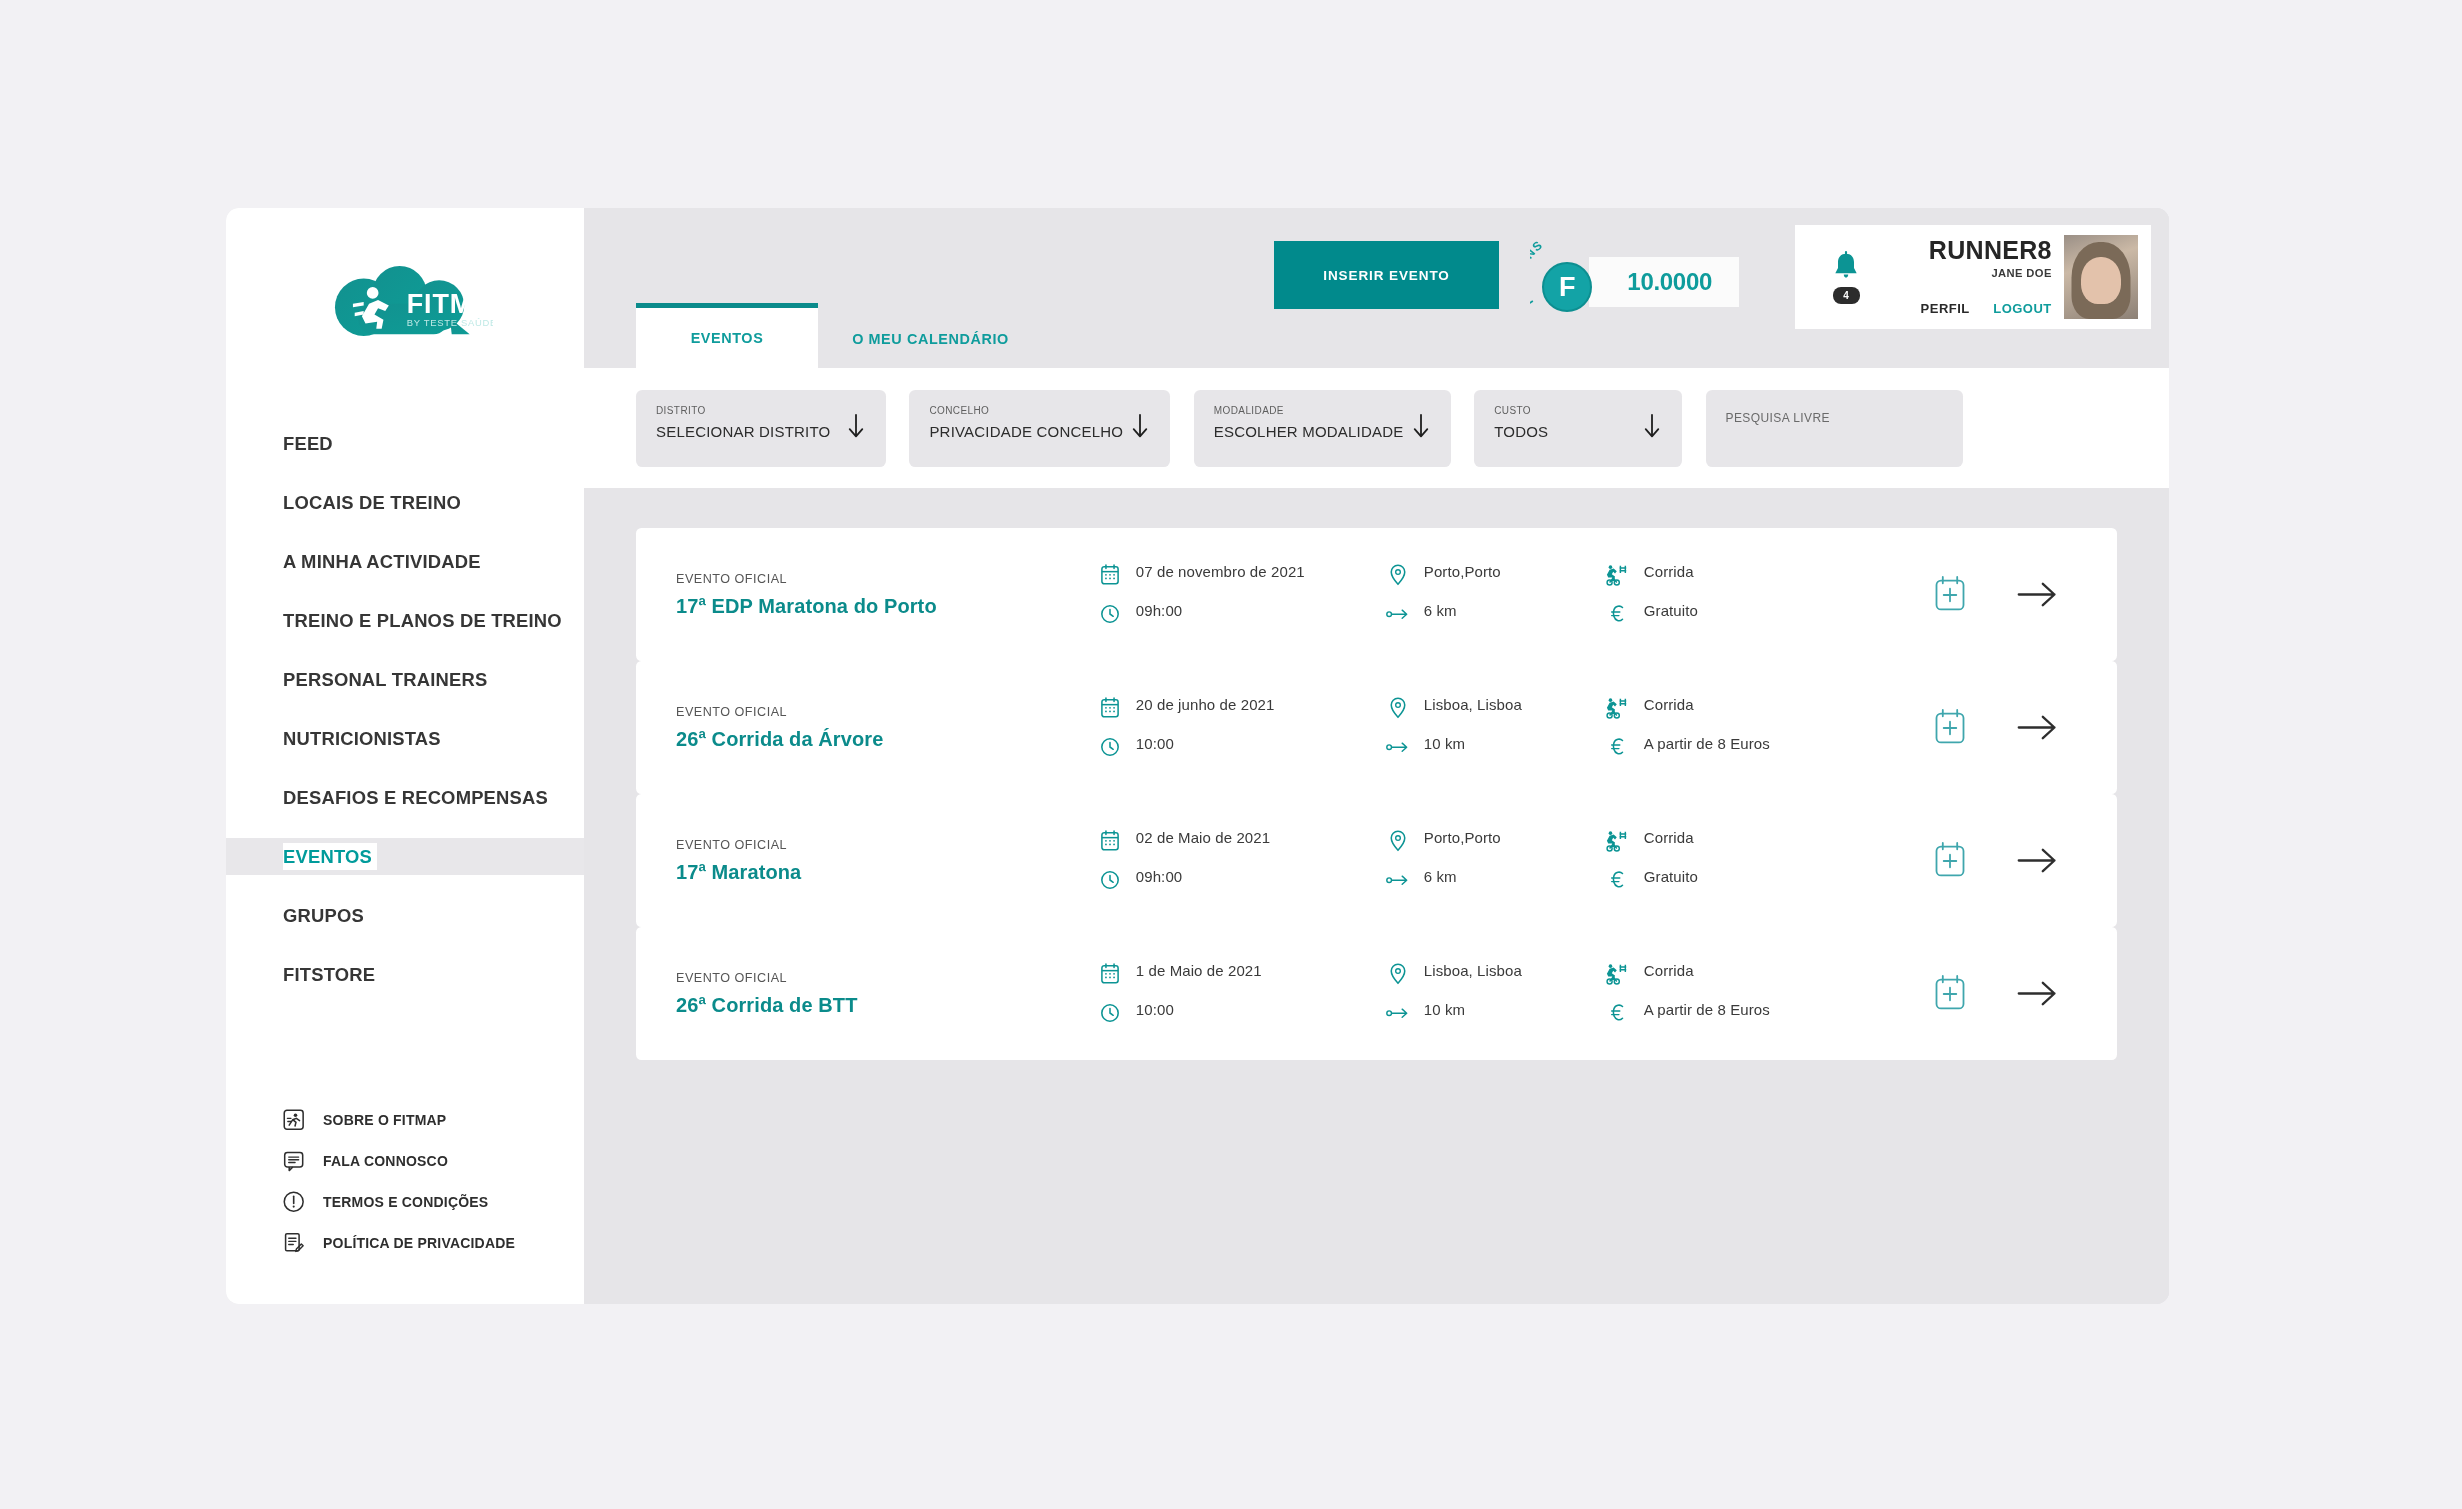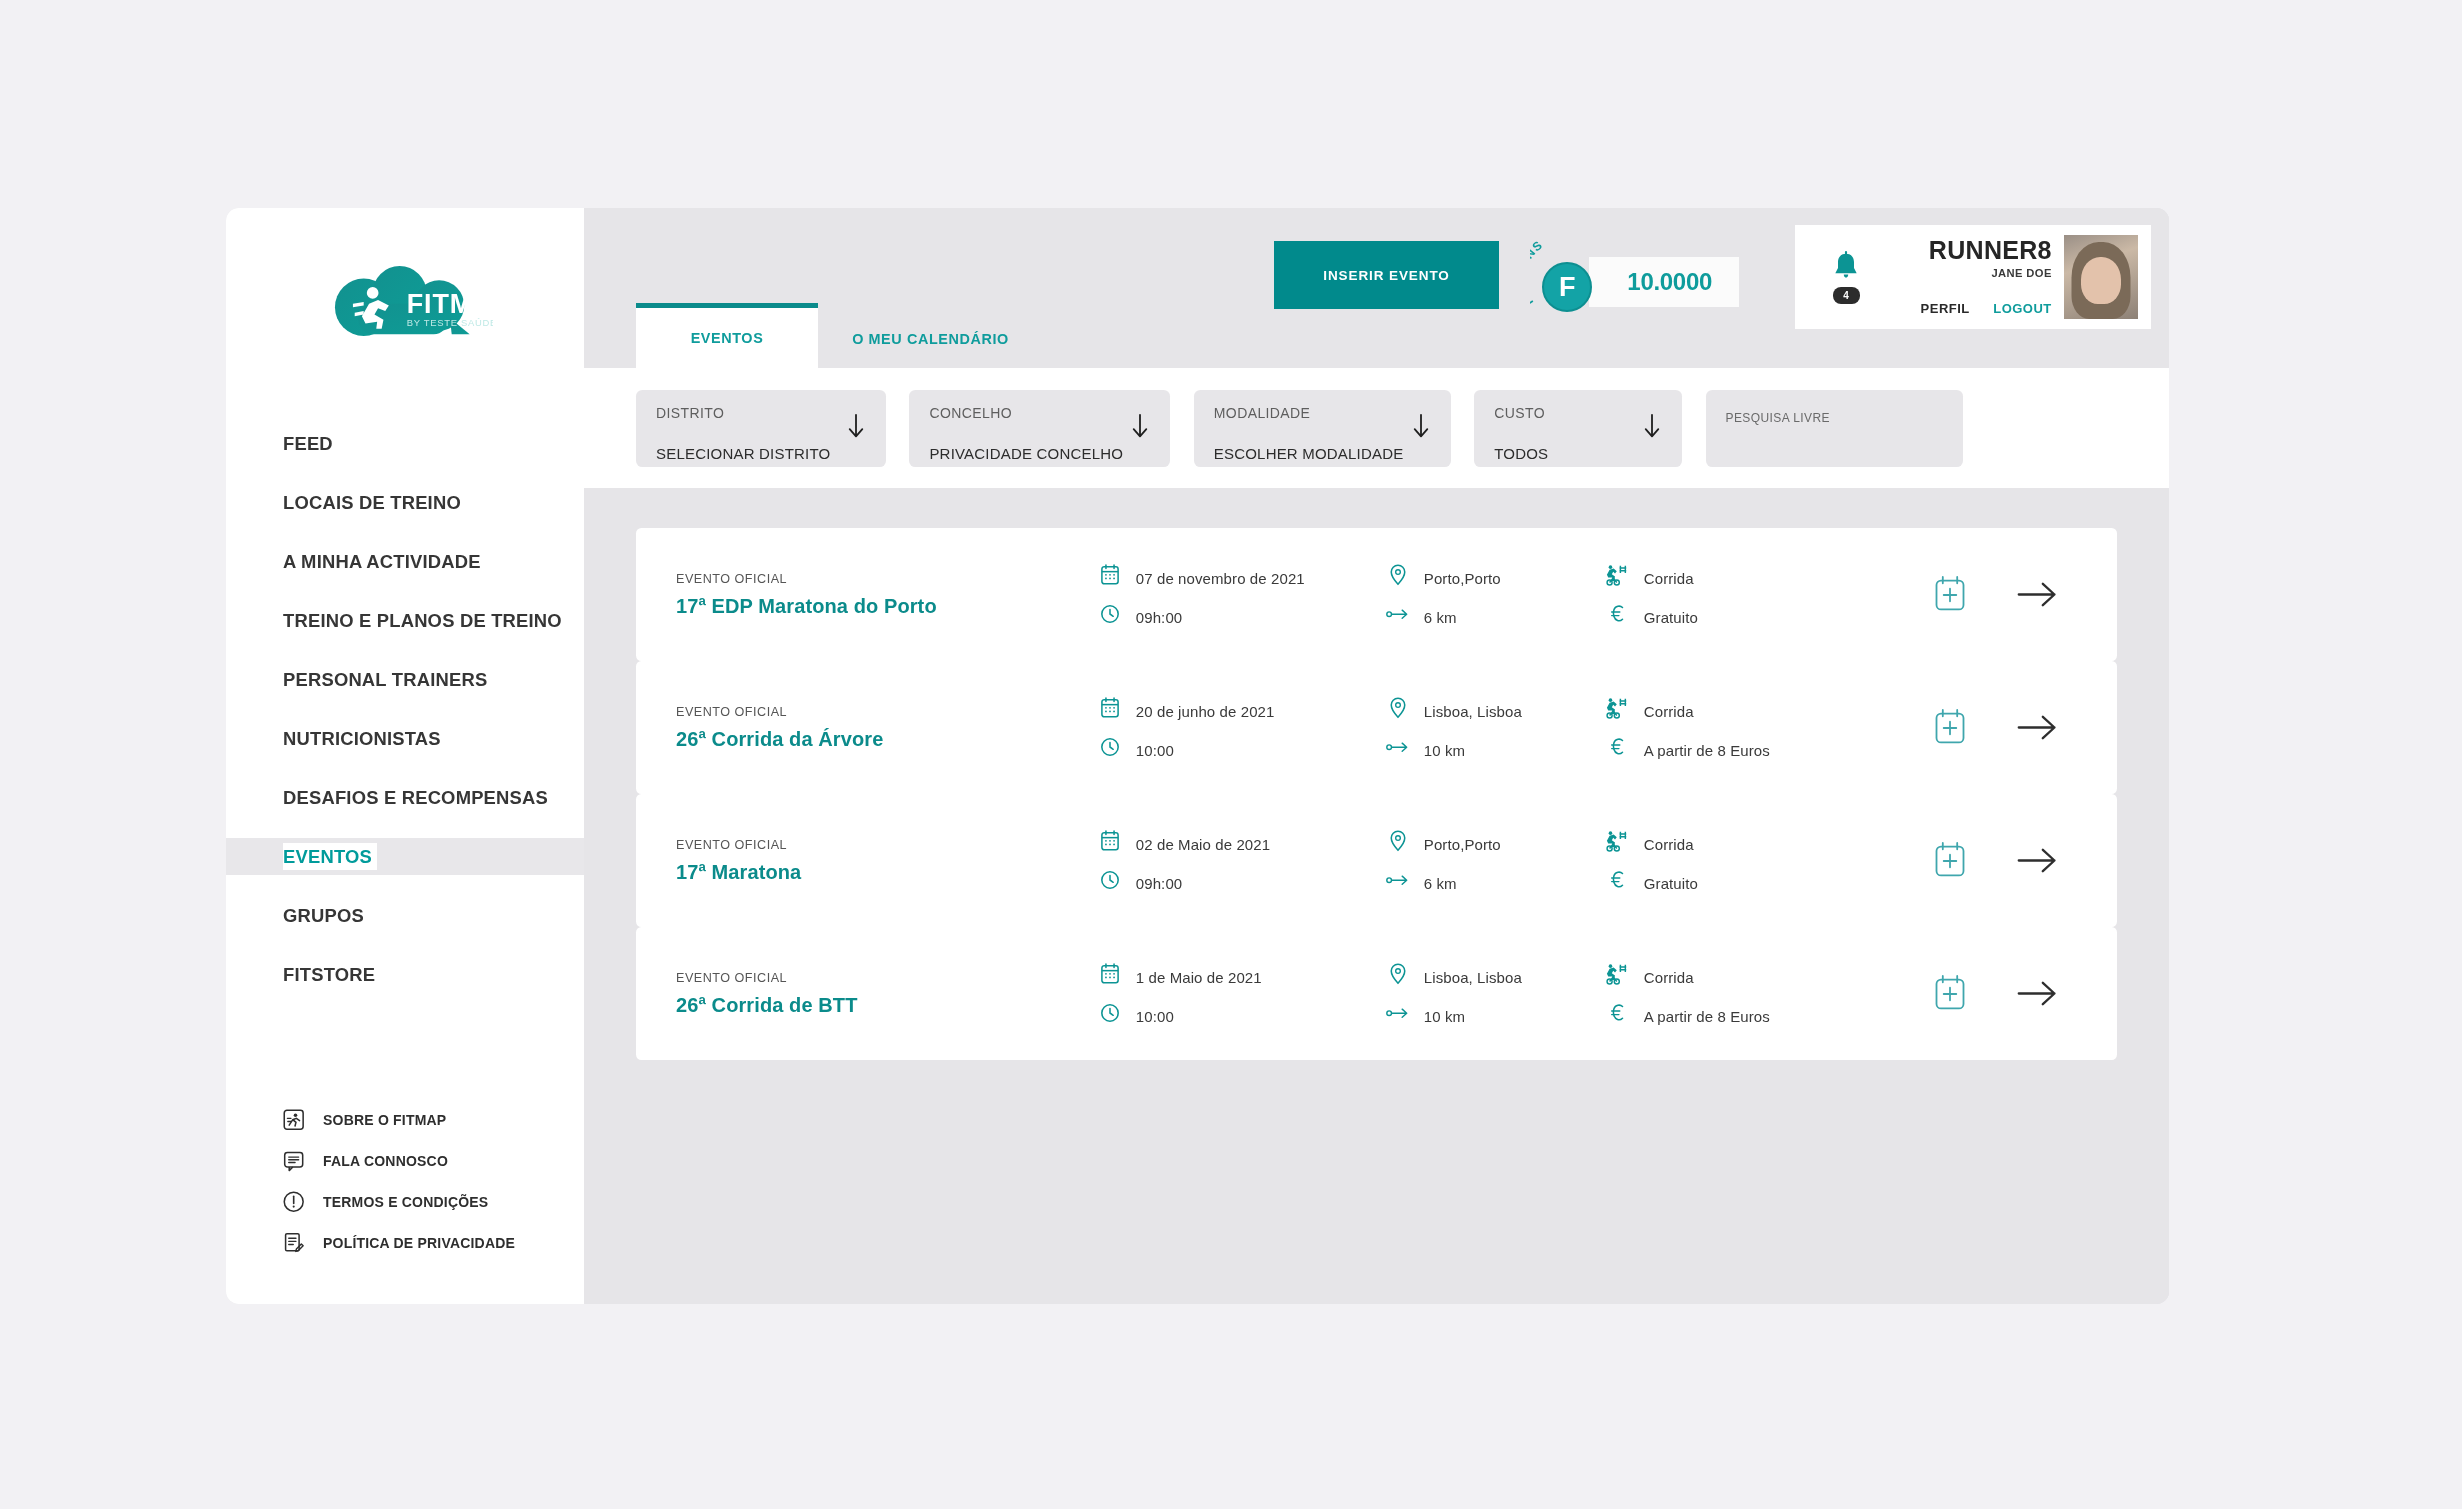--- a/index.html
+++ b/index.html
@@ -270,24 +270,24 @@
     position: relative;
     padding: 15.3px 20px 0 20px;
     cursor: pointer;
   }
   .f-distrito  { width: 250px; }
   .f-concelho  { width: 261px; }
   .f-modalidade{ width: 257px; }
   .f-custo     { width: 208px; }
   .f-pesquisa  { width: 257px; padding-top: 21.6px; }
   .filter .f-label {
-    font-size: 14px;
+    font-size: 10px;
     color: #5e5e5e;
     letter-spacing: 0.4px;
-    margin-bottom: 24px;
+    margin-bottom: 7px;
   }
   .filter .f-value {
     font-size: 15px;
     color: #2c2c2c;
     letter-spacing: 0.2px;
   }
   .filter .f-arrow {
     position: absolute; right: 20px; top: 23.4px;
   }
   .f-placeholder {
@@ -323,21 +323,21 @@
     letter-spacing: 0.1px;
   }
   .c-col {
     display: flex; flex-direction: column;
     gap: 15.3px;
   }
   .c-col.date  { width: 288px; flex: 0 0 288px; }
   .c-col.place { width: 220px; flex: 0 0 220px; }
   .c-col.type  { flex: 1; }
   .c-row {
-    display: flex; align-items: flex-end;
+    display: flex; align-items: flex-start;
     gap: 14.4px;
   }
   .c-row .ico {
     width: 23.4px; height: 23.4px; flex: 0 0 23.4px;
     display: flex; align-items: center; justify-content: center;
   }
   .c-row .txt {
     font-size: 15px;
     color: #3a3a3a;
     letter-spacing: 0.1px;

